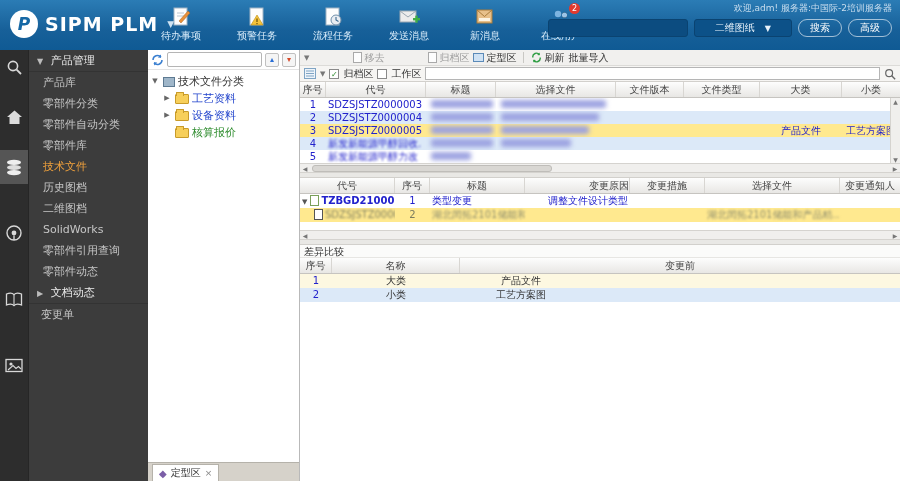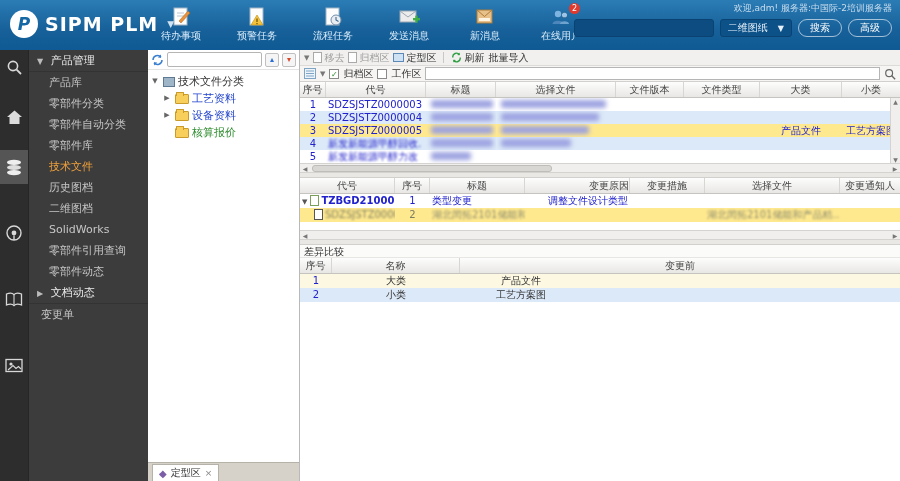--- a/index.html
+++ b/index.html
@@ -20,38 +20,38 @@
   .hdr-nav-item svg { display:block; margin:0 auto; }
   .hdr-nav-label { font-size:10px; color:#d9ecfa; margin-top:1px; white-space:nowrap; }
   .hdr-badge { position:absolute; top:-3px; right:12px; background:#e03a2f; color:#fff; font-size:8px;
     min-width:11px; height:11px; line-height:11px; border-radius:6px; text-align:center; padding:0 2px; }
   .hdr-right { position:absolute; right:8px; top:2px; width:420px; text-align:right; }
   .welcome { font-size:9px; color:#c8ddee; margin-bottom:4px; filter:blur(0.6px); }
   .hdr-search-row { display:flex; justify-content:flex-end; align-items:center; gap:6px; }
   .hdr-search-input { width:140px; height:18px; background:#0c4c80; border:1px solid #0a4371;
     border-radius:3px; color:#fff; padding:0 5px; font-size:10px; }
   .hdr-select { height:18px; background:#0c5188; border:1px solid #0a4371; border-radius:3px;
-    color:#e8f2fa; font-size:10px; display:flex; align-items:center; gap:10px; padding:0 7px; cursor:pointer; }
+    color:#e8f2fa; font-size:10px; display:flex; align-items:center; gap:10px; padding:0 20px; cursor:pointer; }
   .hdr-select .car { font-size:8px; }
   .pill-btn { height:18px; border:1px solid rgba(255,255,255,.6); border-radius:9px; background:transparent;
     color:#fff; font-size:10px; padding:0 11px; line-height:16px; cursor:pointer; }
 
   
   .iconstrip { position:absolute; left:0; top:50px; width:28px; height:431px; background:#2d2d2d; }
   .strip-icon { width:28px; height:34px; display:flex; align-items:center; justify-content:center; cursor:pointer; }
   .strip-icon.active { background:#555; }
   .strip-gap { height:16px; }
 
   
   .menu { position:absolute; left:28px; top:50px; width:120px; height:431px; background:#3c3c3c;
     border-left:1px solid #262626; }
   .menu-group { height:22px; line-height:22px; color:#ececec; padding-left:8px; cursor:pointer;
     border-bottom:1px solid #333; }
   .menu-group .car { font-size:8px; color:#bbb; margin-right:4px; }
-  .menu-item { height:21px; line-height:21px; color:#c6c6c6; padding-left:20px; cursor:pointer; white-space:nowrap; }
+  .menu-item { height:21px; line-height:21px; color:#c6c6c6; padding-left:14px; cursor:pointer; white-space:nowrap; }
   .menu-item.active { color:#f0a13c; }
 
   
   .treepanel { position:absolute; left:148px; top:50px; width:152px; height:431px; background:#fff;
     border-right:1px solid #b9b9b9; }
   .tree-toolbar { height:20px; display:flex; align-items:center; gap:3px; padding:0 3px;
     border-bottom:1px solid #e4e4e4; }
   .tree-filter { flex:1; height:15px; border:1px solid #b5b5b5; border-radius:2px; font-size:9px; padding:0 3px; min-width:10px; }
   .mini-btn { width:14px; height:14px; border:1px solid #c0c0c0; background:#f5f5f5; font-size:8px;
     line-height:12px; text-align:center; cursor:pointer; border-radius:2px; }
@@ -71,21 +71,21 @@
   .tree-tab { height:17px; background:#fff; border:1px solid #b5b2aa; border-bottom:none; margin-left:4px;
     display:flex; align-items:center; gap:4px; padding:0 6px; font-size:10px; cursor:pointer; }
   .diamond { color:#7b5ea7; font-size:10px; }
   .tab-close { color:#888; font-size:9px; cursor:pointer; }
 
   
   .main { position:absolute; left:300px; top:50px; width:600px; height:431px; background:#fff; display:flex; flex-direction:column; }
   .toolbar1 { height:16px; background:#f1f0ee; border-bottom:1px solid #dcdbd8; display:flex; align-items:center; gap:4px; padding:0 4px; font-size:10px; }
   .toolbar1 .sep { width:1px; height:11px; background:#c9c8c4; margin:0 3px; }
   .tb-item { display:flex; align-items:center; gap:2px; cursor:pointer; white-space:nowrap; }
-  .tb-item.disabled { color:#9c9c9c; }
+  .tb-item.disabled { color:#9c9c9c;margin-left:40px; }
   .micro-doc { width:9px; height:11px; background:#fdfdfd; border:1px solid #a9a9a9; }
   .micro-win { width:11px; height:9px; background:#cfe2f4; border:1px solid #5b8ab8; }
   .toolbar2 { height:16px; background:#f6f5f3; border-bottom:1px solid #d2d0cc; display:flex; align-items:center; gap:4px; padding:0 4px; font-size:10px; }
   .cb { width:10px; height:10px; border:1px solid #8a8a8a; background:#fff; font-size:8px; line-height:9px; text-align:center; color:#2a8a2a; cursor:pointer; }
   .tb-input { flex:1; height:13px; border:1px solid #b5b5b5; font-size:9px; padding:0 4px; }
 
   
   .thead { display:flex; height:16px; background:linear-gradient(#fdfdfd,#e8e7e4); border-bottom:1px solid #c6c4c0; }
   .th { border-right:1px solid #d8d6d2; text-align:center; line-height:15px; font-size:10px; color:#444;
     overflow:hidden; white-space:nowrap; }

